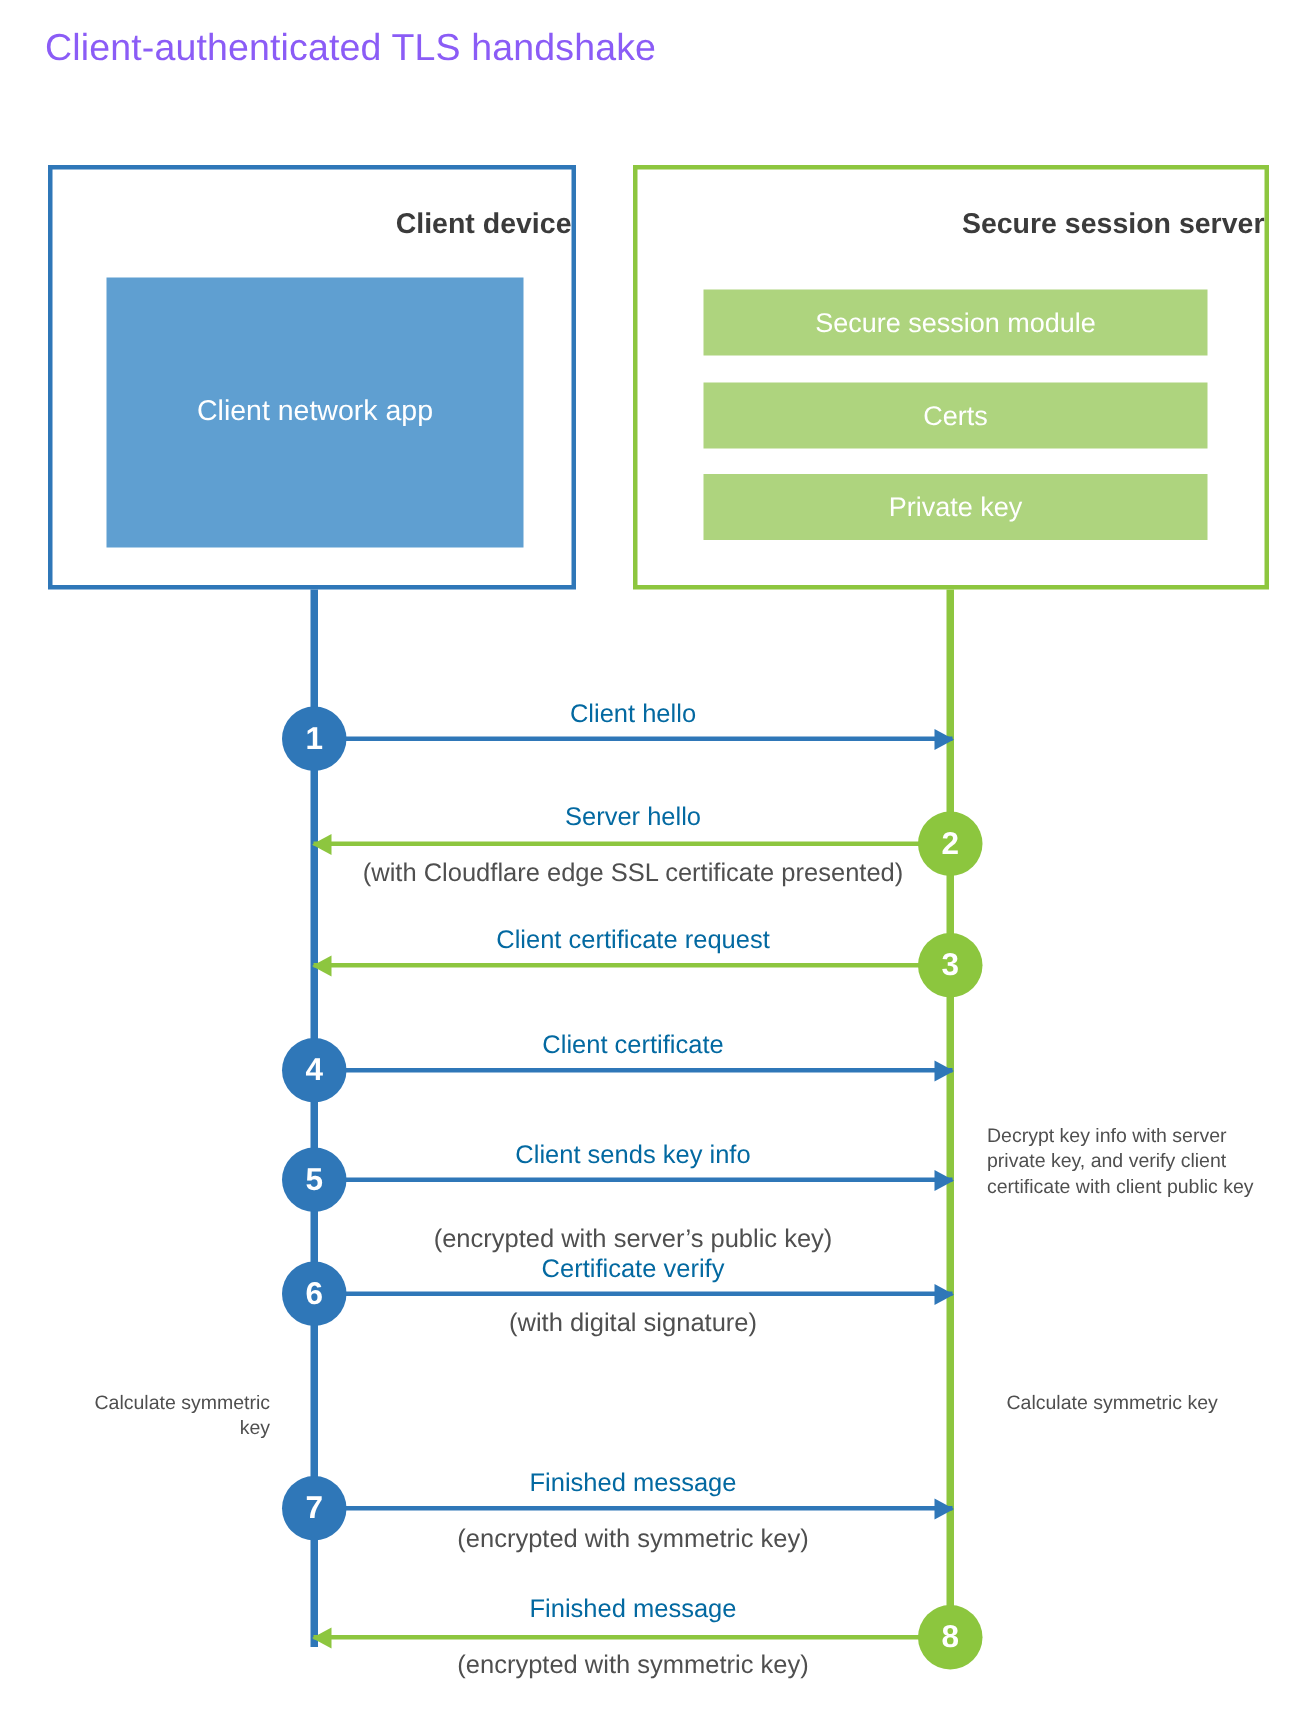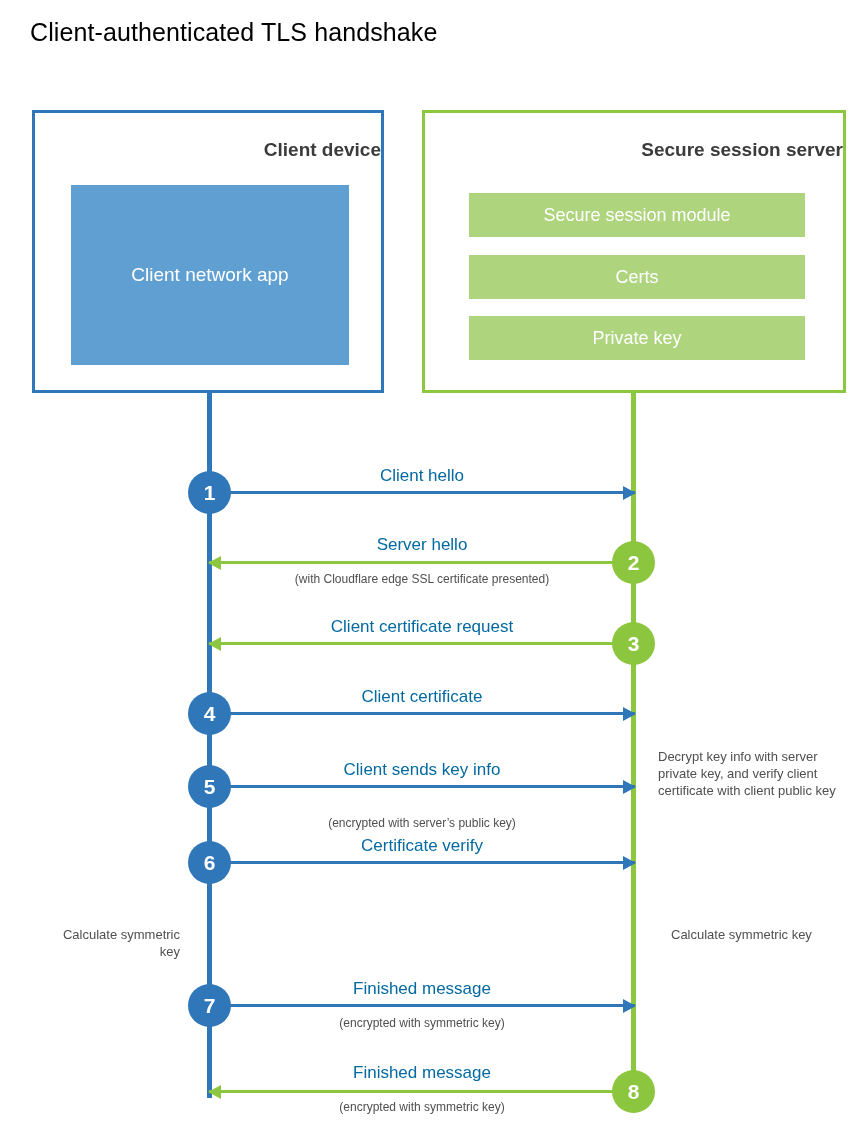--- a/index.html
+++ b/index.html
@@ -7,21 +7,21 @@
     width:865px;height:1146px;position:relative;overflow:hidden;
     font-family:"Liberation Sans","DejaVu Sans",sans-serif;
     color:#4a4a4a;
     -webkit-font-smoothing:antialiased;
   }
   #stage{position:absolute;inset:0;width:865px;height:1146px;}
 
   
   .page-title{
     position:absolute;left:30px;top:18px;
-    font-size:25px;font-weight:400;color:#000000;
+    font-size:25px;font-weight:400;color:#8b5cf6;
     letter-spacing:.1px;white-space:nowrap;
   }
 
   
   .party-box{position:absolute;background:#ffffff;box-sizing:border-box;}
   .party-box.client{left:32px;top:110px;width:352px;height:283px;border:3px solid #2f77b8;}
   .party-box.server{left:422px;top:110px;width:424px;height:283px;border:3px solid #8dc63f;}
 
   .party-title{
     position:absolute;left:0;right:0;top:26px;text-align:right;
@@ -67,21 +67,21 @@
   .step-badge.blue{background:#2f77b8;}
   .step-badge.green{background:#8cc63e;}
 
   
   .msg-label{
     position:absolute;text-align:center;white-space:nowrap;
     font-size:17px;color:#0369a1;font-weight:400;
   }
   .msg-sub{
     position:absolute;text-align:center;white-space:nowrap;
-    font-size:12px;color:#4f4f4f;font-weight:400;
+    font-size:17px;color:#4f4f4f;font-weight:400;
   }
 
   
   .side-note{
     position:absolute;font-size:13px;line-height:17px;color:#4f4f4f;
   }
   .side-note.right-al{text-align:right;}
   .side-note.left-al{text-align:left;}
 </style>
 </head>
@@ -137,20 +137,21 @@
     </div>
   <div class="msg-sub" style="left:210px;top:797px;width:424px;margin-top:19px;">(encrypted with server’s public key)</div>
   <div class="step-badge blue" style="left:188px;top:765px;">5</div>
 
   <div class="side-note left-al" style="left:658px;top:748px;width:180px;">Decrypt key info with server private key, and verify client certificate with client public key</div>
 
   <div class="msg-label" style="left:210px;top:836px;width:424px;">Certificate verify</div>
   <div class="arrow blue to-right" style="left:210px;top:861px;width:425px;">
       <span class="head"></span>
     </div>
+  <div class="msg-sub" style="left:210px;top:872px;width:424px;">(with digital signature)</div>
   <div class="step-badge blue" style="left:188px;top:841px;">6</div>
 
   <div class="side-note right-al" style="left:40px;top:926px;width:140px;">Calculate symmetric key</div>
   <div class="side-note left-al" style="left:671px;top:926px;width:150px;">Calculate symmetric key</div>
 
   <div class="msg-label" style="left:210px;top:979px;width:424px;">Finished message</div>
   <div class="arrow blue to-right" style="left:210px;top:1004px;width:425px;">
       <span class="head"></span>
     </div>
   <div class="msg-sub" style="left:210px;top:1016px;width:424px;">(encrypted with symmetric key)</div>

